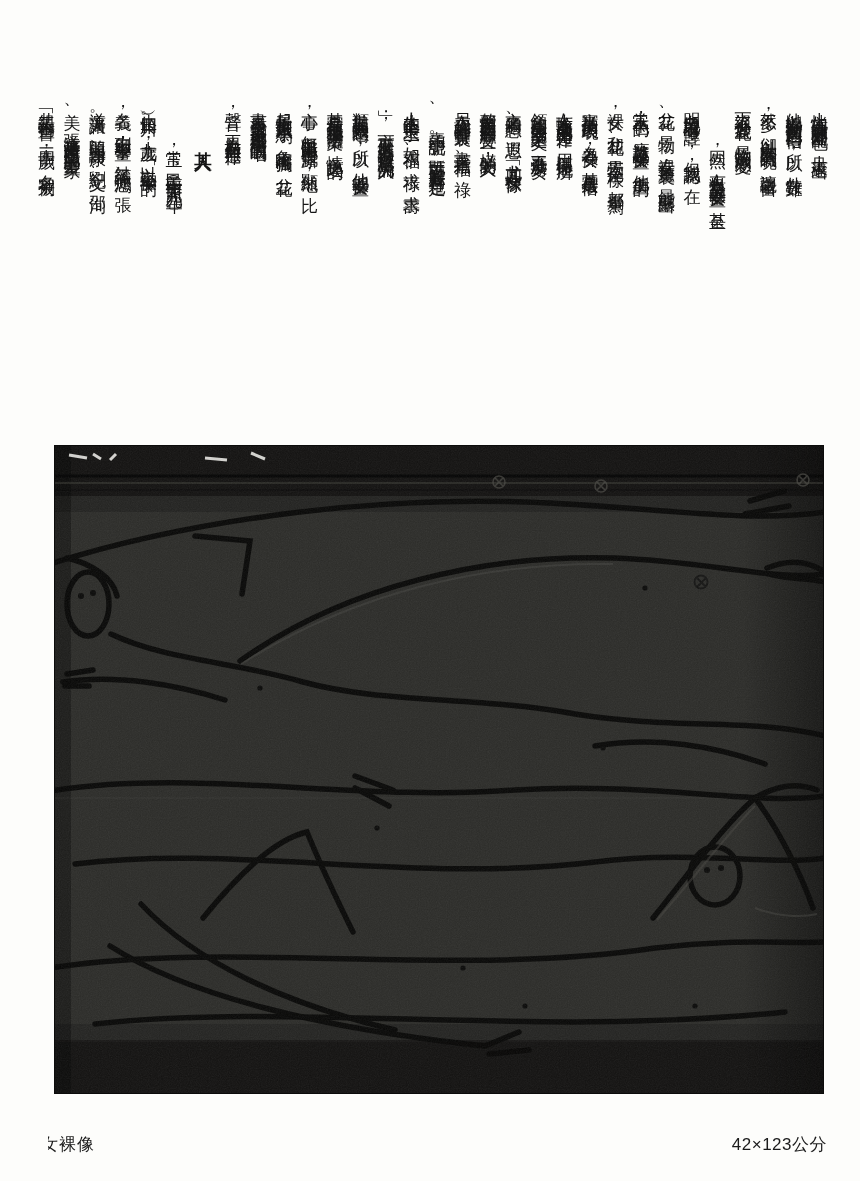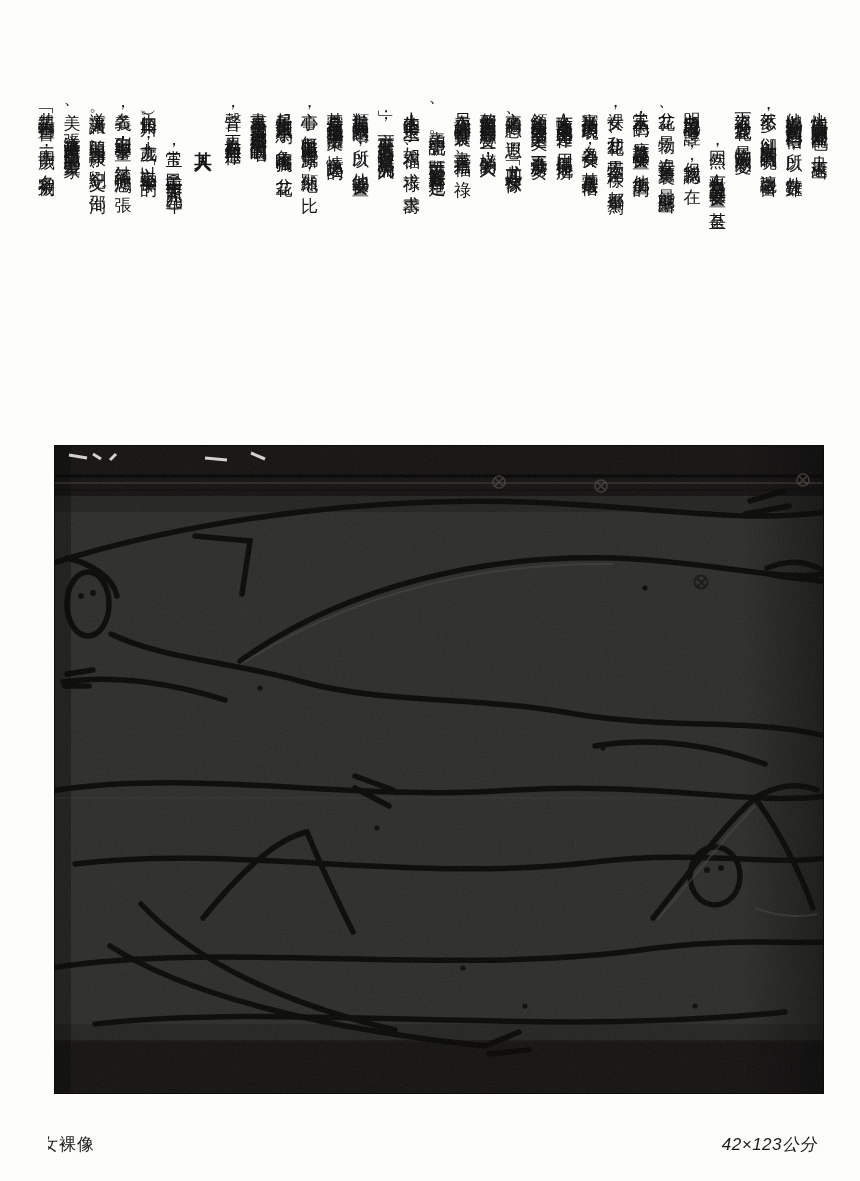--- a/index.html
+++ b/index.html
@@ -49,21 +49,21 @@
     color:#1b1b1b;
     letter-spacing:1px;
     margin-top:32px;
   }
   .caption-left{
     left:48px;width:80px;height:24px;
     overflow:hidden;
   }
   .caption-left span{display:inline-block;margin-left:-7px;}
   .caption-right{
-    right:43px;text-align:left;letter-spacing:0.5px;font-style:italic;
+    right:33px;text-align:left;letter-spacing:0.5px;
   }
 </style>
 </head>
 <body>
 
 <div class="page">
 
   <div class="article">
       <div class="col">上恍如留白意味的外圍配色，十足表達出</div>
       <div class="col">他以線條制衡顏色的自信。所以，件數雖</div>

